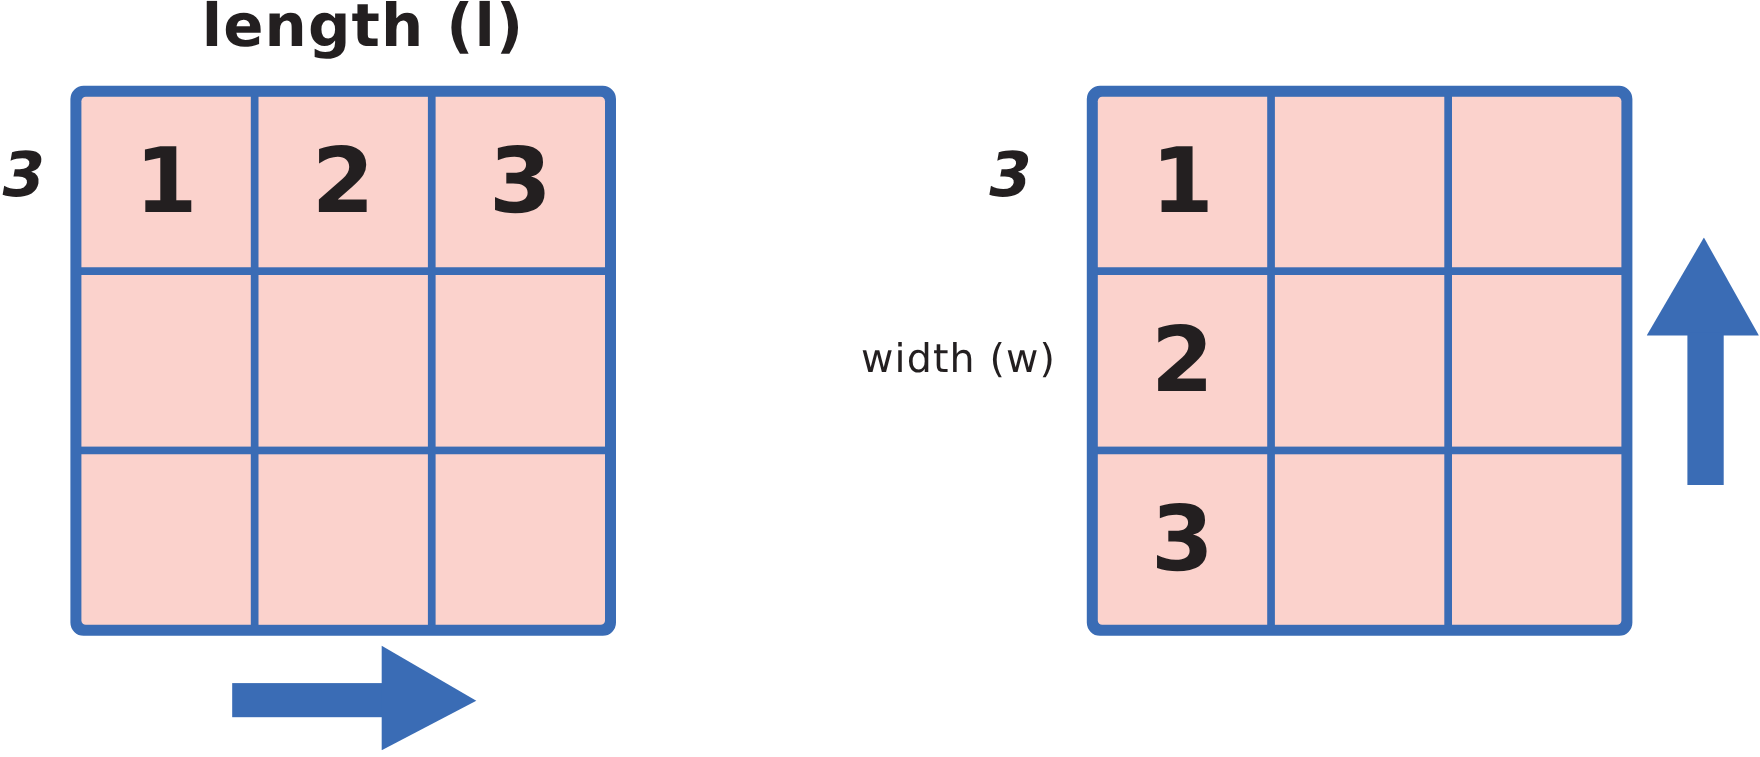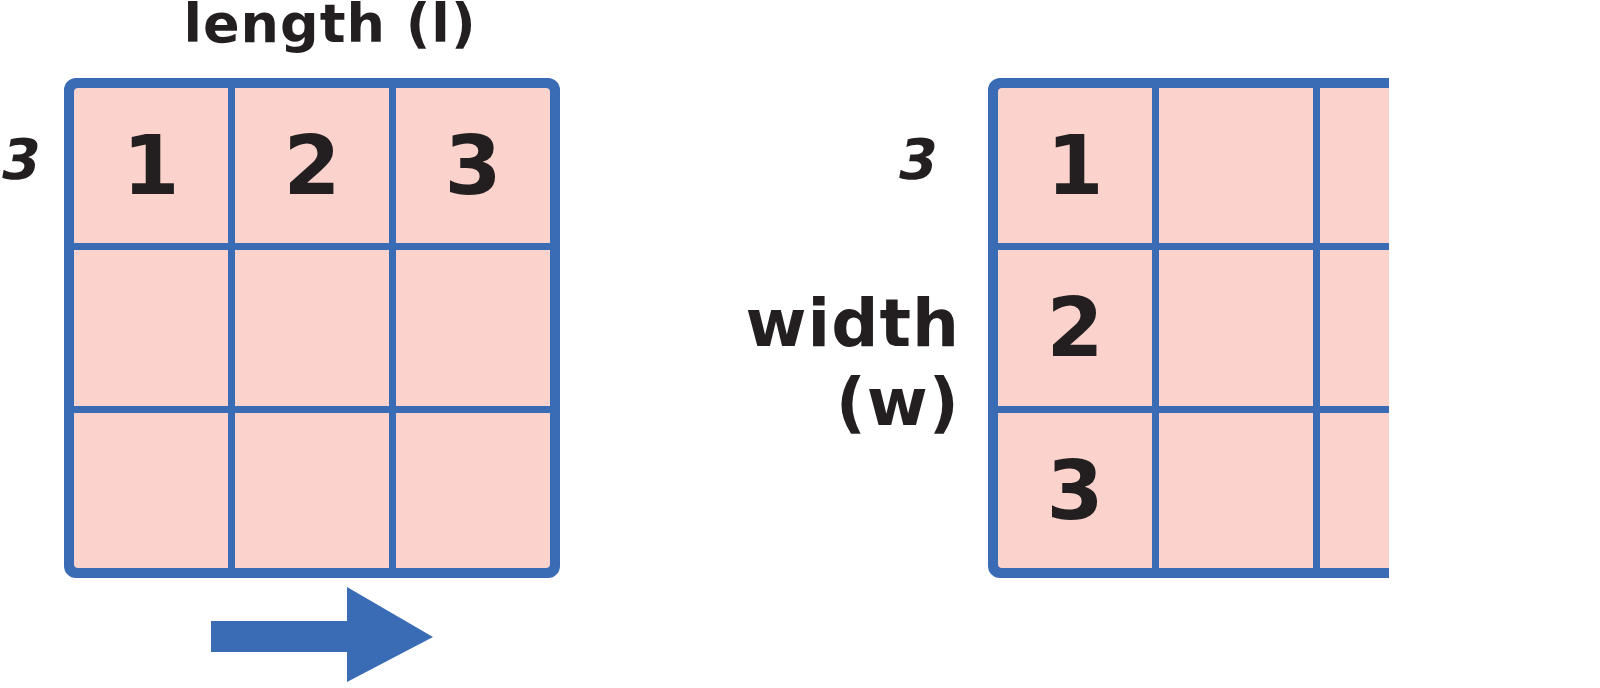--- a/index.html
+++ b/index.html
@@ -2,21 +2,21 @@
 <html style="--blue: #3a6cb5; --pink: #fbd2cc; --ink: #231f20;"><head>
 <meta charset="utf-8">
 <style>
   html, body {
     margin: 0;
     padding: 0;
     background: #ffffff;
   }
   .canvas {
     position: relative;
-    width: 1389px;
+    width: 1600px;
     height: 688px;
     background: #ffffff;
     font-family: "DejaVu Sans", sans-serif;
     color: var(--ink, #231f20);
     overflow: hidden;
   }
 
   
   .length-title {
     position: absolute;
@@ -25,25 +25,25 @@
     width: 400px;
     text-align: center;
     font-size: 54px;
     font-weight: bold;
     letter-spacing: 1px;
     line-height: 1.2;
   }
   .width-title {
     position: absolute;
     left: 610px;
-    top: 284px;
+    top: 305px;
     width: 350px;
     text-align: right;
-    font-size: 66px;
-    font-weight: bold;
+    font-size: 36px;
+    font-weight: normal;
     letter-spacing: 1px;
     line-height: 1.2;
   }
   .side-label {
     position: absolute;
     top: 132px;
     width: 50px;
     text-align: center;
     font-size: 56px;
     font-weight: bold;

